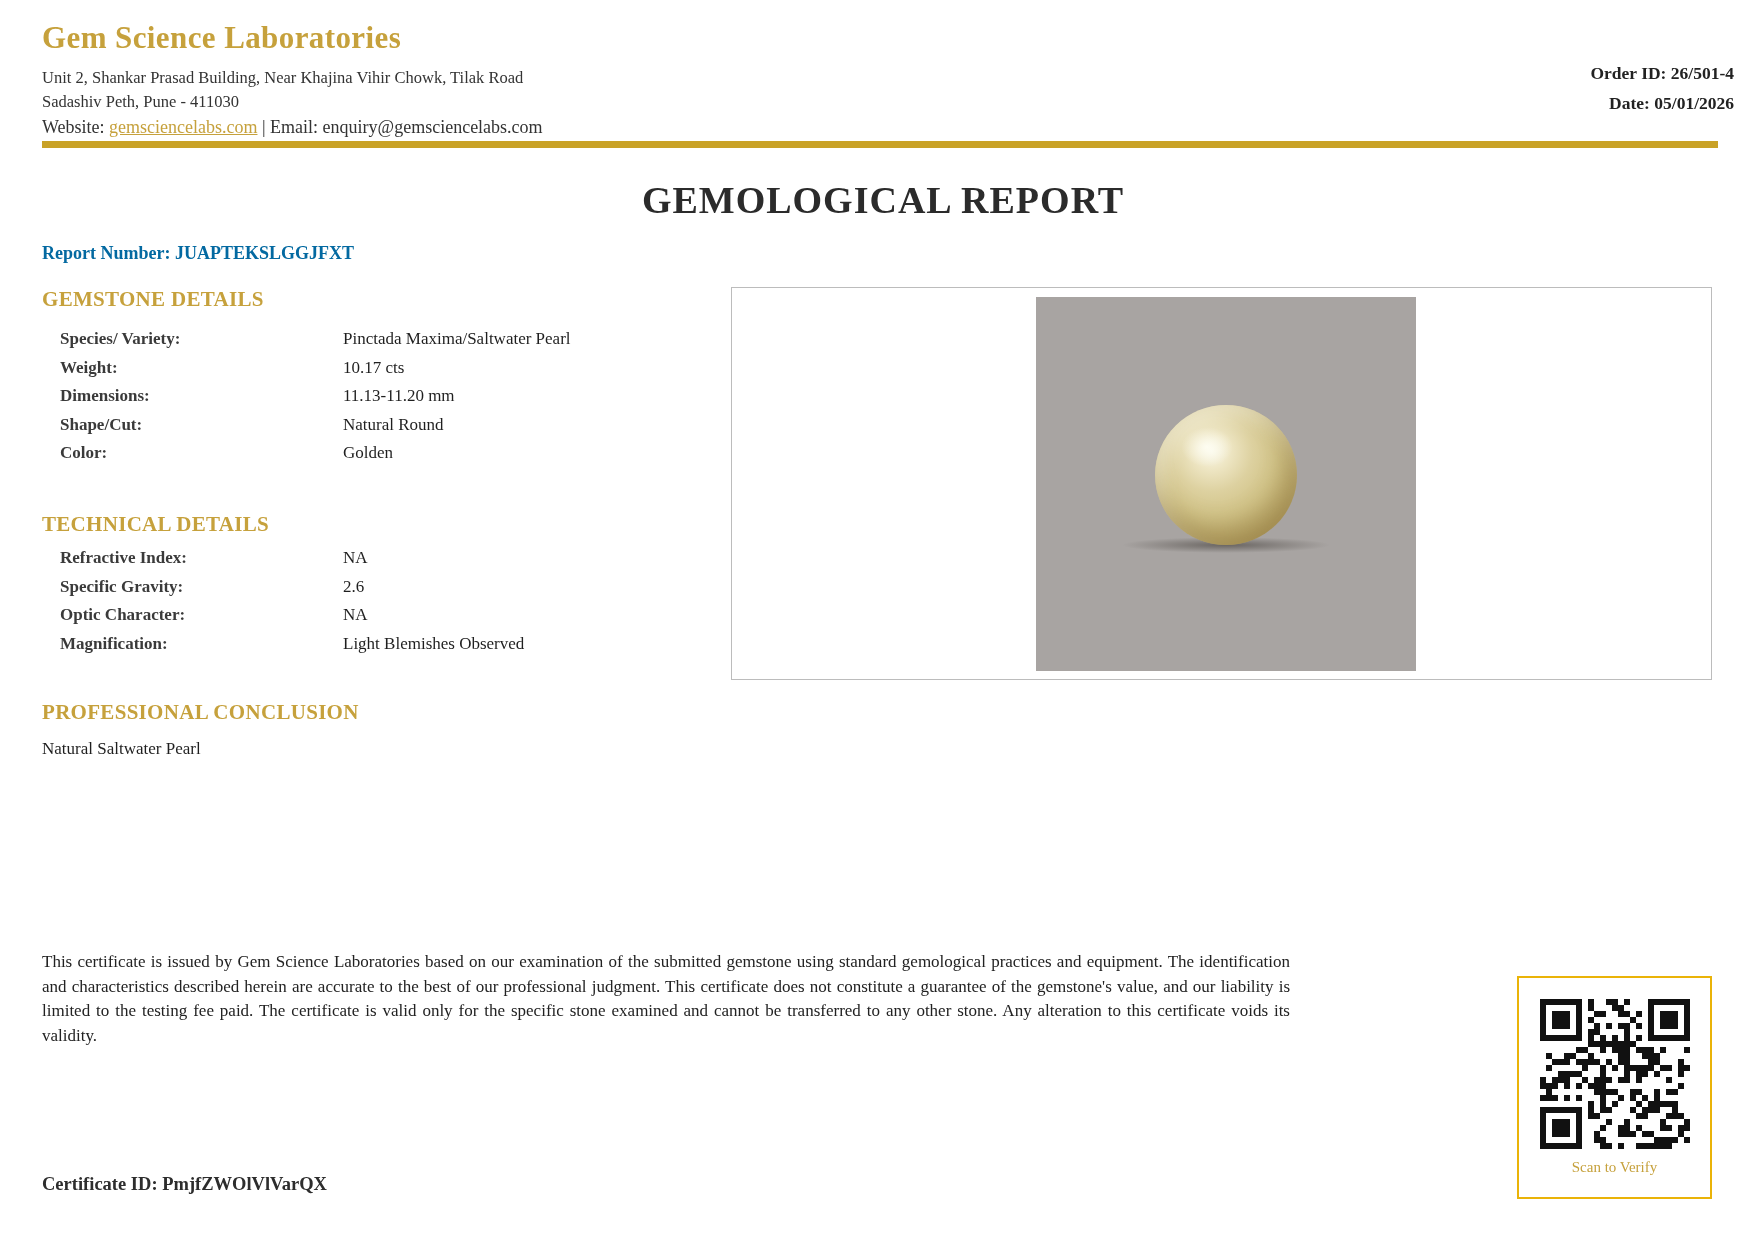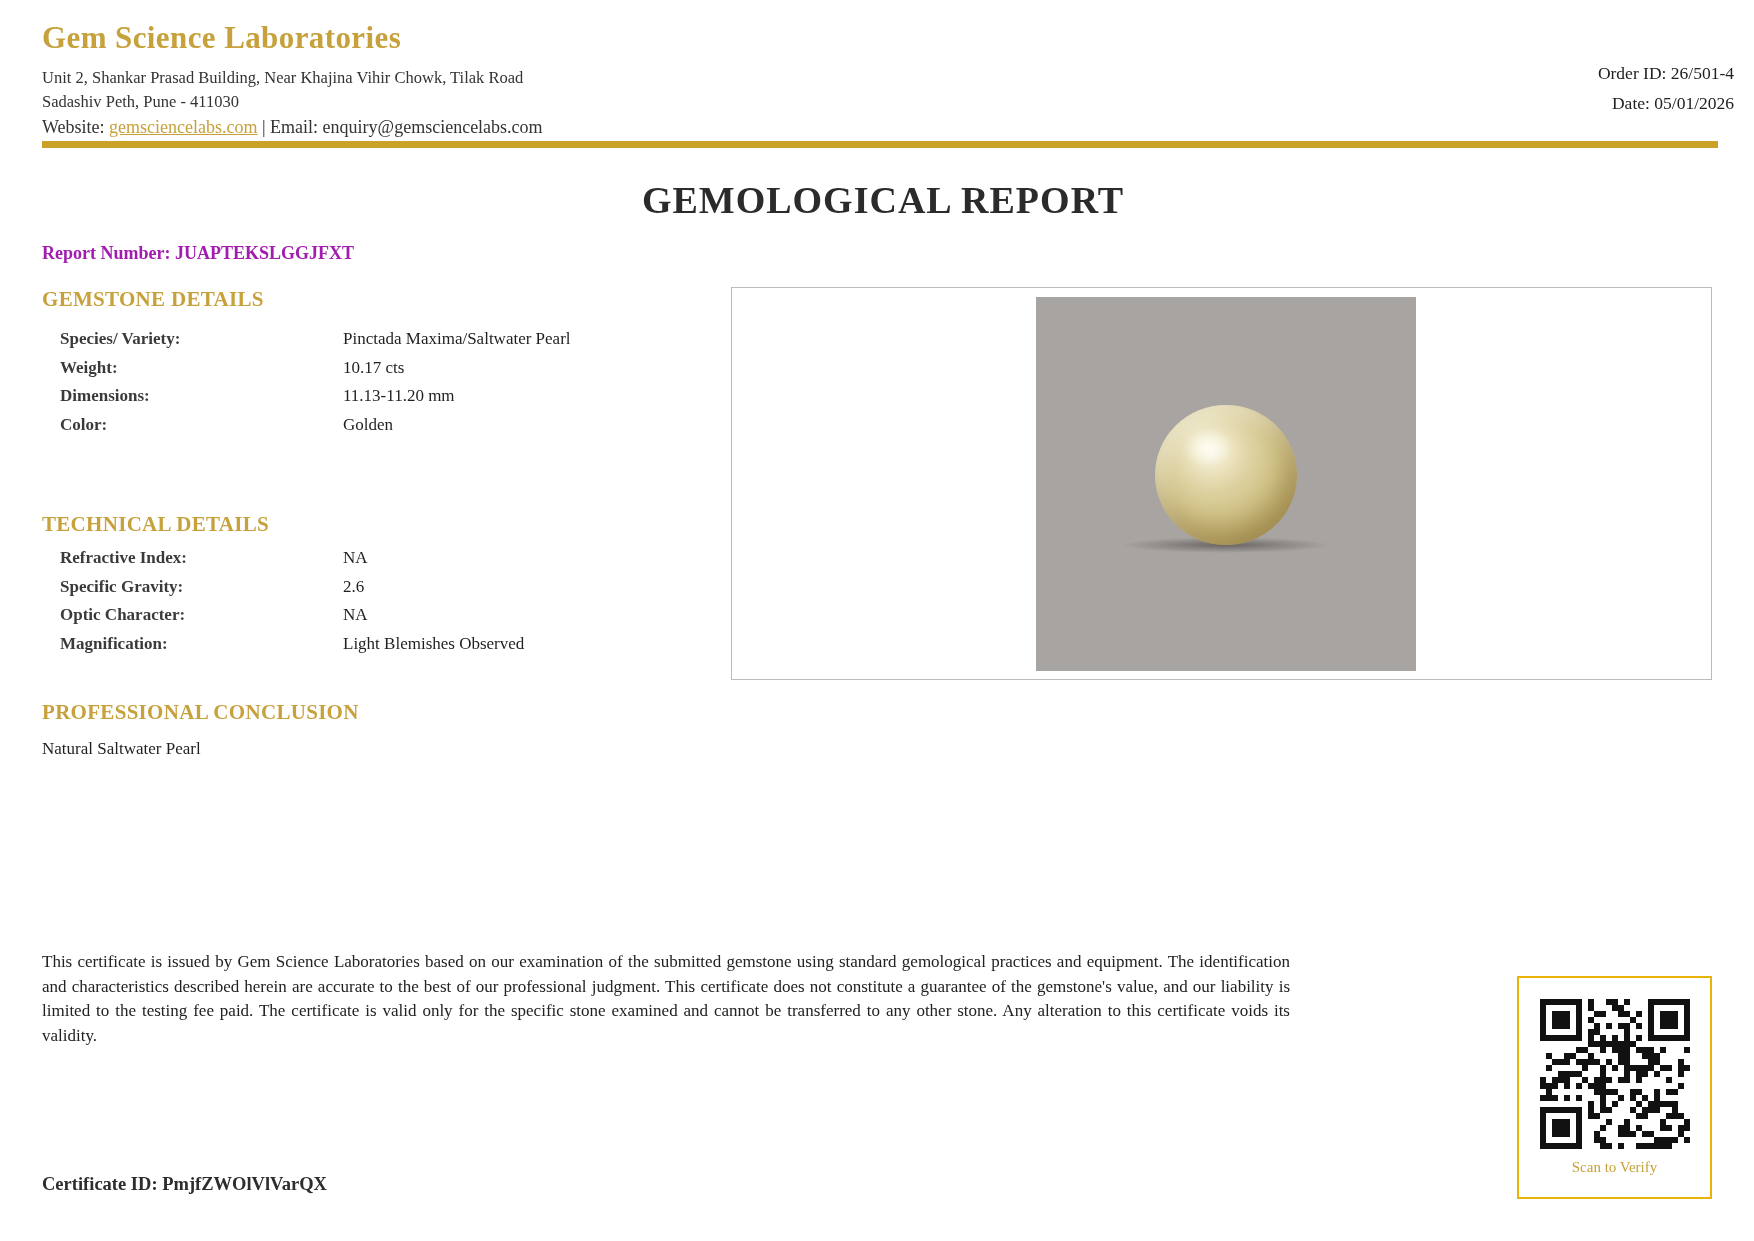--- a/index.html
+++ b/index.html
@@ -16,35 +16,35 @@
   .header{position:absolute;left:42px;top:20px;}
   .lab-name{
     font-size:31px;font-weight:bold;color:#c6a13c;
     margin:0 0 10px 0;letter-spacing:.4px;
   }
   .addr{font-size:16.5px;color:#333333;line-height:24px;}
   .web-line{font-size:18px;color:#333333;line-height:26px;}
   .web-link{color:#c6a13c;text-decoration:underline;cursor:pointer;}
   .order-block{
     position:absolute;right:32px;top:58px;text-align:right;
-    font-size:17.5px;color:#222222;line-height:30px;
+    font-size:17.5px;color:#222222;line-height:30px;font-weight:bold;
   }
   .gold-bar{
     position:absolute;left:42px;top:141px;width:1676px;height:7px;
     background:#c9a227;
   }
   
   .title{
     position:absolute;left:0;top:178px;width:100%;
     text-align:center;font-size:38px;font-weight:bold;
     letter-spacing:1px;color:#2b2b2b;
   }
   .report-number{
     position:absolute;left:42px;top:243px;
-    font-size:18px;font-weight:bold;color:#a21caf;
+    font-size:18px;font-weight:bold;color:#0369a1;
   }
   
   .sec-heading{
     position:absolute;left:42px;
     font-size:21px;font-weight:bold;color:#c6a13c;letter-spacing:.3px;
   }
   .h-gem{top:287px;}
   .h-tech{top:512px;}
   .h-conc{top:700px;}
   .fields{position:absolute;left:42px;width:660px;}
@@ -129,20 +129,24 @@
         <span class="field-label">Species/ Variety:</span>
         <span class="field-value">Pinctada Maxima/Saltwater Pearl</span>
       </div>
     <div class="field-row">
         <span class="field-label">Weight:</span>
         <span class="field-value">10.17 cts</span>
       </div>
     <div class="field-row">
         <span class="field-label">Dimensions:</span>
         <span class="field-value">11.13-11.20 mm</span>
+      </div>
+    <div class="field-row">
+        <span class="field-label">Shape/Cut:</span>
+        <span class="field-value">Natural Round</span>
       </div>
     <div class="field-row">
         <span class="field-label">Color:</span>
         <span class="field-value">Golden</span>
       </div>
   </div>
 
   <div class="sec-heading h-tech">TECHNICAL DETAILS</div>
   <div class="fields f-tech">
     <div class="field-row">

